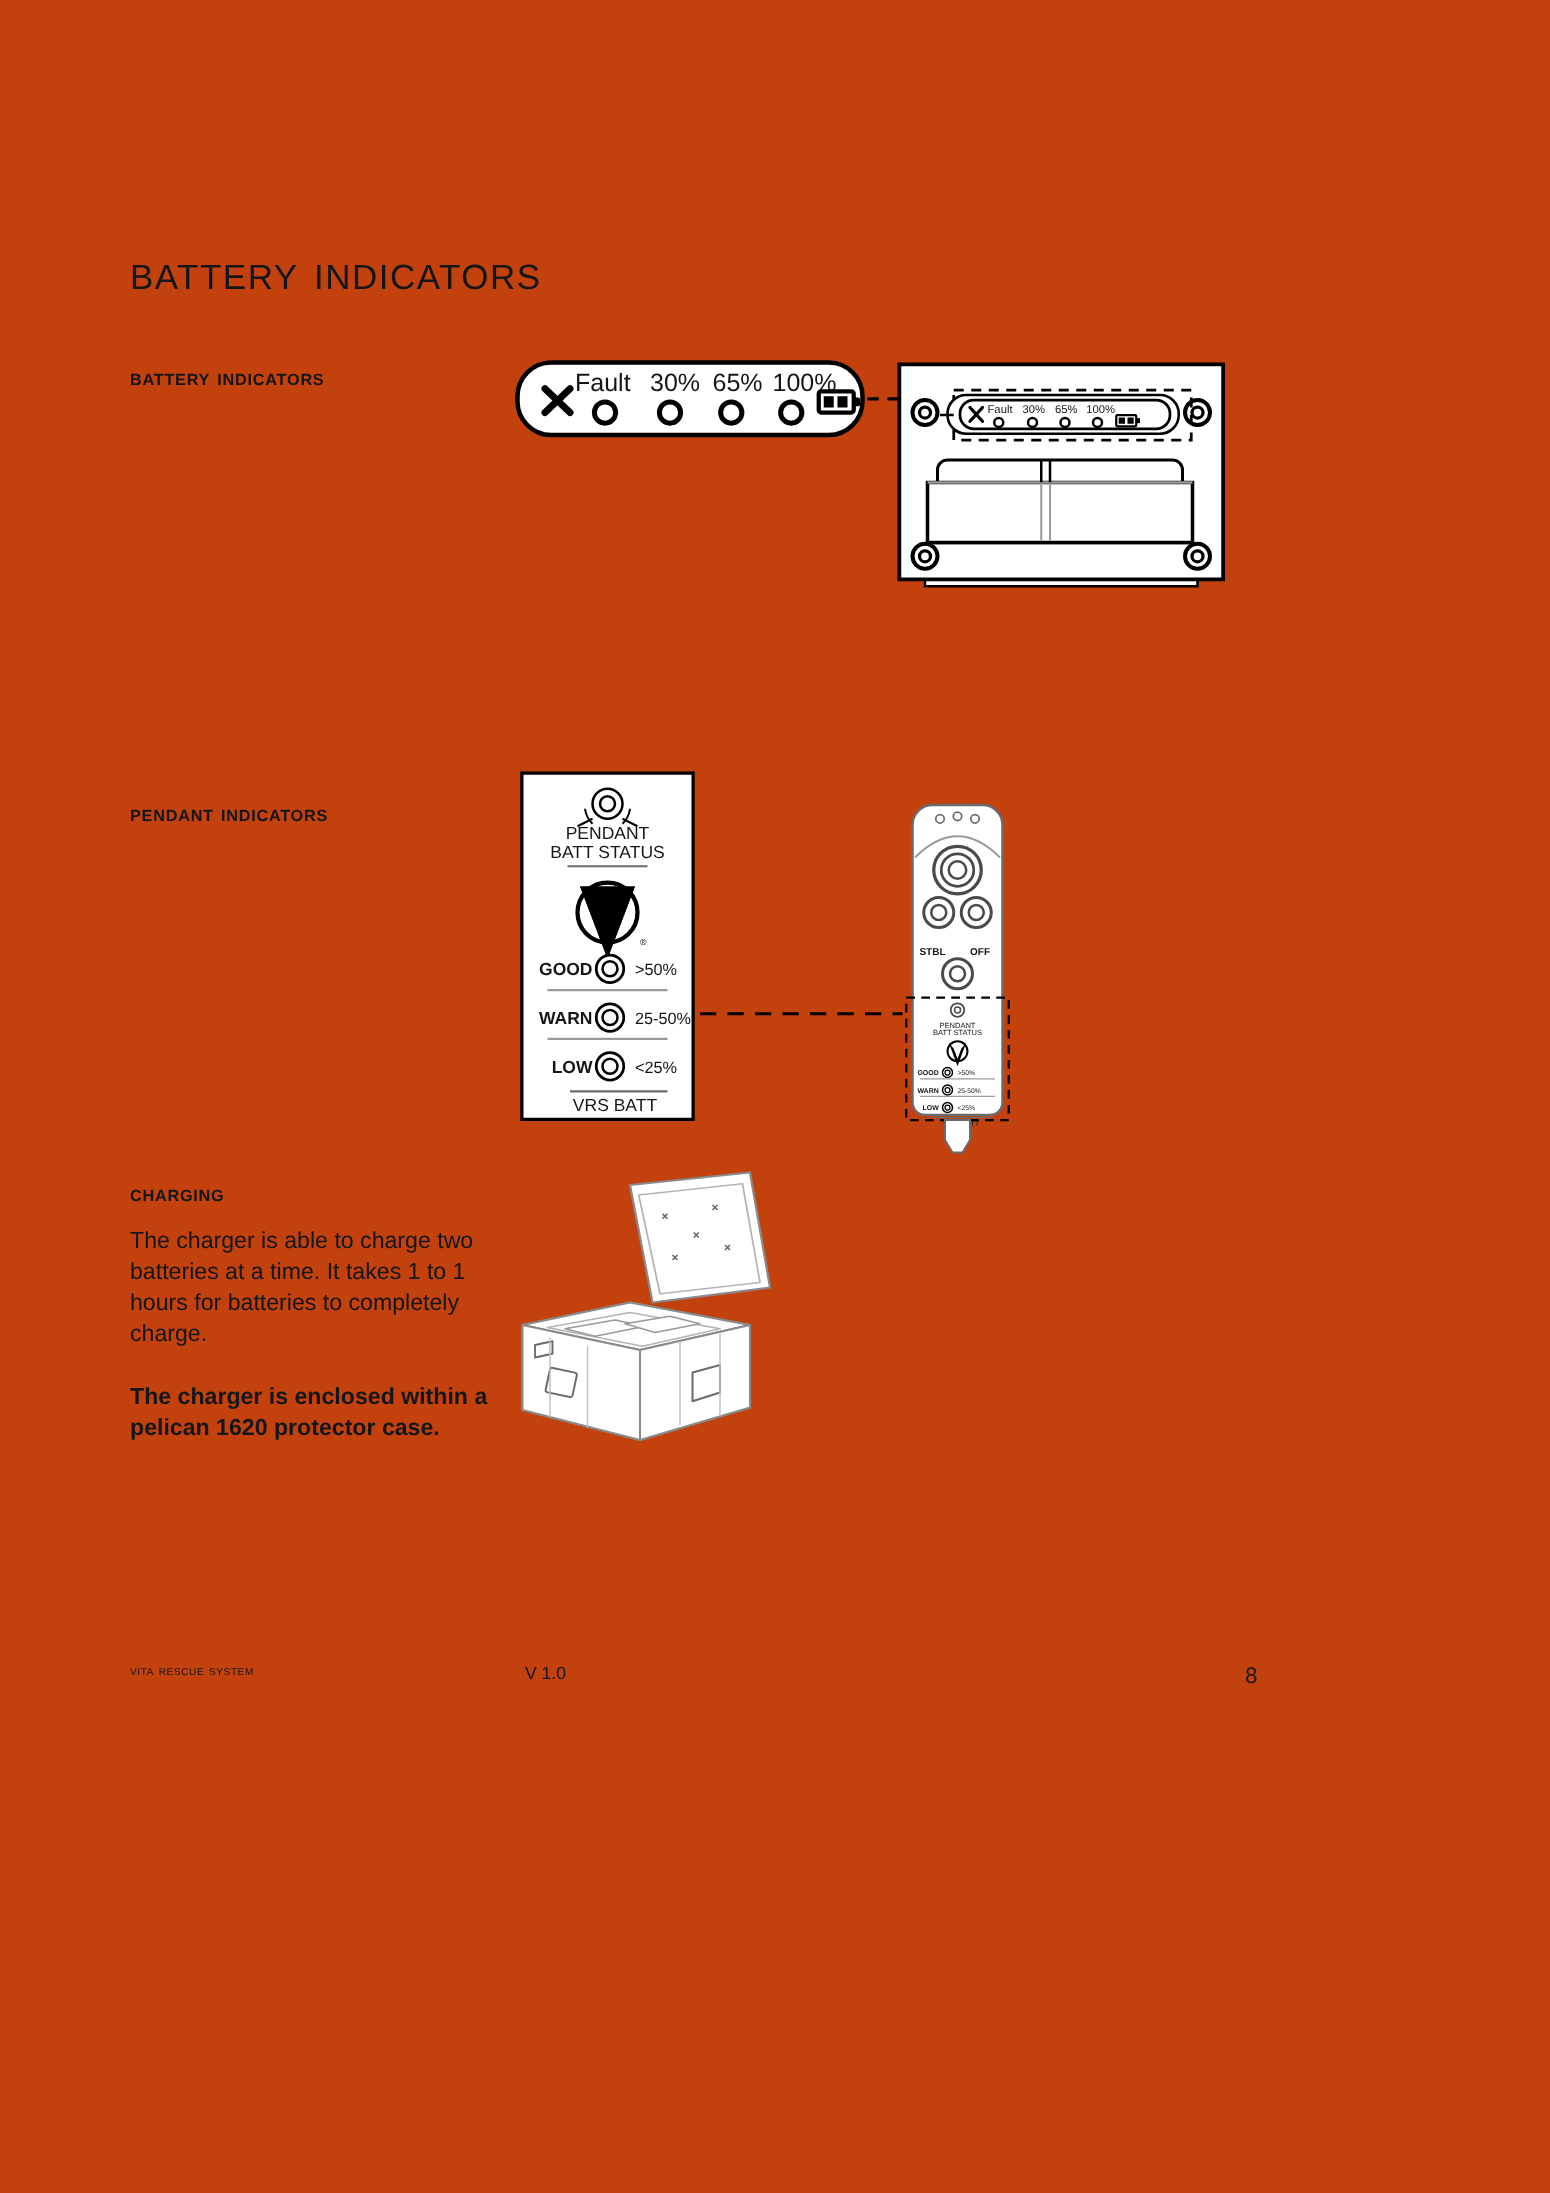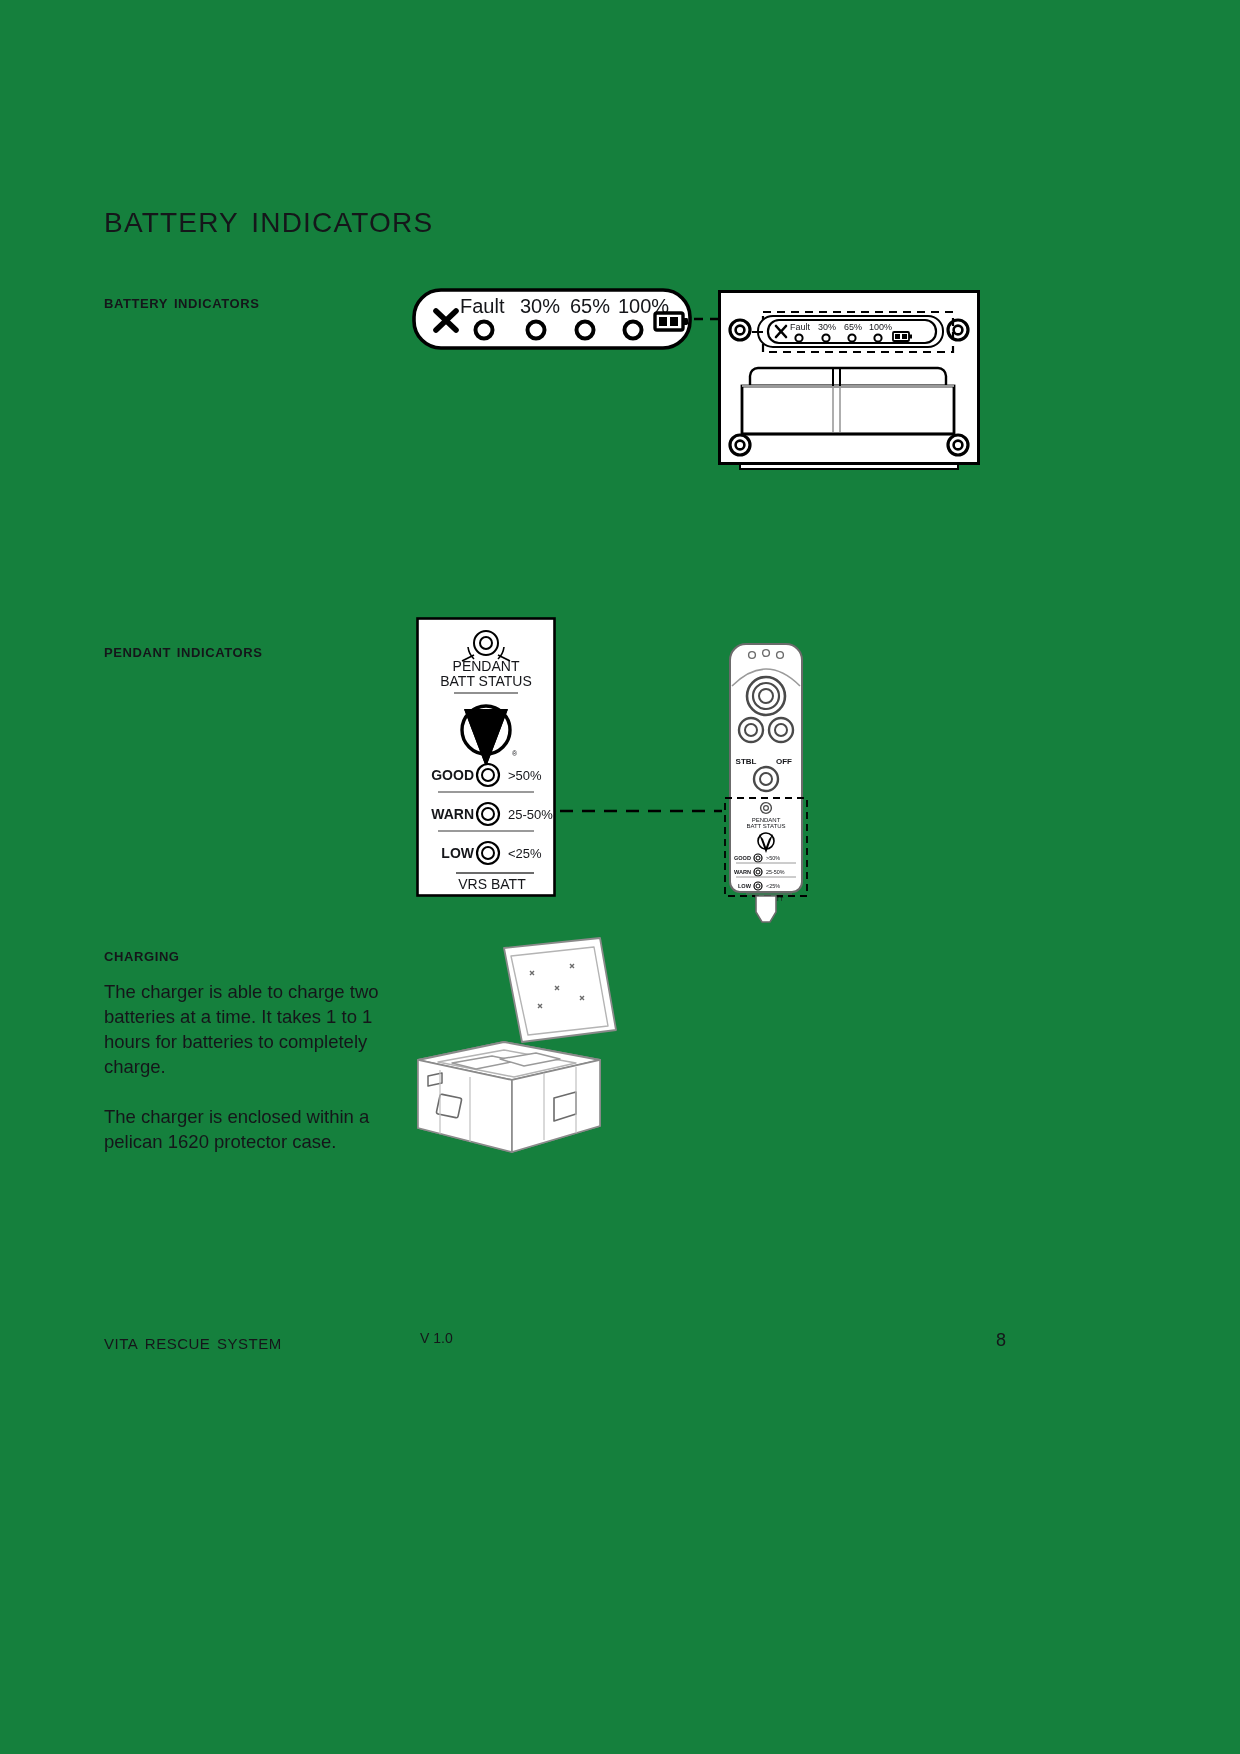--- a/index.html
+++ b/index.html
@@ -11,21 +11,21 @@
     width: 1240px;
     height: 1754px;
     position: relative;
     font-family: "Liberation Sans", sans-serif;
     color: #1a1a1a;
     overflow: hidden;
   }
   .page {
     position: absolute;
     inset: 0;
-    background: #15803d;
+    background: #c2410c;
   }
 
   
   .page-title {
     position: absolute;
     left: 104px;
     top: 196px;
     font-size: 40px;
     font-weight: 400;
     letter-spacing: 1.2px;
@@ -52,21 +52,21 @@
     line-height: 25px;
     color: #15161a;
     font-weight: 400;
   }
 
   
   .footer-left {
     position: absolute;
     left: 104px;
     top: 1329px;
-    font-size: 22px;
+    font-size: 12px;
     font-variant: small-caps;
     text-transform: lowercase;
     letter-spacing: 0.5px;
     color: #15161a;
   }
   .footer-center {
     position: absolute;
     left: 420px;
     top: 1330px;
     font-size: 14px;
@@ -309,21 +309,21 @@
 
       <line x1="28" y1="256" x2="74" y2="256" stroke="#6b6b6b" stroke-width="1"></line>
       <text class="lbl-sm" x="51" y="263" font-size="6" text-anchor="middle" fill="#15161a">VRS BATT</text>
 
       <path d="M38 258 h20 v16 l-6 10 h-8 l-6 -10 z" fill="#fff" stroke="#6b6b6b" stroke-width="1.6"></path>
     </svg>
   </div>
 
   <div class="sec-head" style="left:104px; top:944px;">Charging</div>
   <div class="body-text" style="left:104px; top:979px; width:290px;">The charger is able to charge two batteries at a time. It takes 1 to 1 hours for batteries to completely charge.</div>
-  <div class="body-text" style="left:104px; top:1104px; width:290px;">The charger is enclosed within a pelican 1620 protector case.</div>
+  <div class="body-text" style="left:104px; top:1104px; width:290px;font-weight:bold;">The charger is enclosed within a pelican 1620 protector case.</div>
 
   <div class="fig" style="left:404px; top:930px;">
     <svg width="240" height="240" viewBox="0 0 240 240">
       <g fill="#fff" stroke="#8a8a8a" stroke-width="1.8" stroke-linejoin="round">
 
         <path d="M100 18 L196 8 L212 100 L118 112 Z"></path>
         <path d="M107 26 L190 17 L204 96 L124 105 Z" stroke="#b4b4b4" stroke-width="1.4"></path>
 
         <g stroke="#6b6b6b" stroke-width="1.4" fill="none">
           <path d="M126 45 l4 -4 M130 45 l-4 -4"></path>

